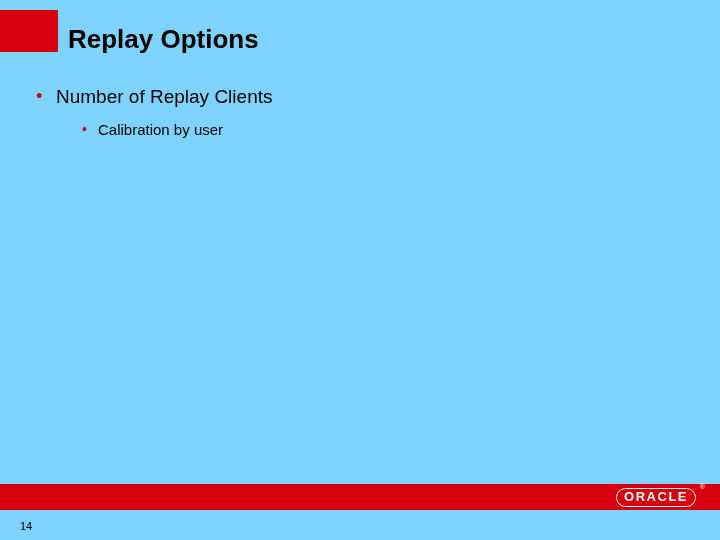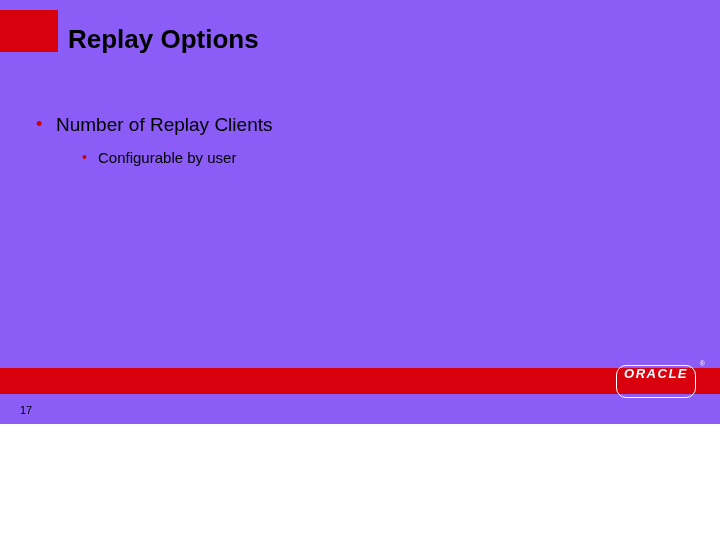--- a/index.html
+++ b/index.html
@@ -1,21 +1,21 @@
 <!DOCTYPE html>
 <html><head>
 <meta charset="utf-8">
 <style>
   * { margin: 0; padding: 0; box-sizing: border-box; }
   html, body { width: 720px; height: 540px; font-family: Arial, Helvetica, sans-serif; background: #fff; }
   .slide {
     position: relative;
     width: 720px;
-    height: 424px;
-    background: #8b5cf6;
+    height: 540px;
+    background: #7dd3fc;
     overflow: hidden;
   }
   .red-block {
     position: absolute;
     top: 10px;
     left: 0;
     width: 58px;
     height: 42px;
     background: #d8000c;
   }
@@ -23,21 +23,21 @@
     position: absolute;
     top: 24px;
     left: 68px;
     font-size: 26px;
     font-weight: bold;
     color: #000;
     font-family: Arial, Helvetica, sans-serif;
   }
   .content {
     position: absolute;
-    top: 112px;
+    top: 84px;
     left: 36px;
     right: 40px;
   }
   .lvl1 {
     list-style: none;
     font-size: 19px;
     color: #000;
     line-height: 1.35;
   }
   .lvl1 > li { position: relative; padding-left: 20px; margin-bottom: 6px; }
@@ -79,24 +79,23 @@
     padding-right: 24px;
   }
   .oracle-logo {
     color: #fff;
     font-family: Arial, Helvetica, sans-serif;
     font-weight: bold;
     font-size: 13px;
     letter-spacing: 1.5px;
     border: 1.5px solid #fff;
     border-radius: 10px;
-    padding: 0px 7px 15px 7px;
+    padding: 0px 7px 1px 7px;
     line-height: 1.25;
     display: inline-block;
-    font-style: italic;
   }
   .logo-wrap { position: relative; }
   .logo-reg {
     position: absolute;
     right: -9px;
     top: -4px;
     color: #fff;
     font-size: 7px;
   }
   .page-num {
@@ -114,28 +113,28 @@
 
   <div class="red-block"></div>
 
   <div class="title">Replay Options</div>
 
   <div class="content">
     <ul class="lvl1">
       <li>
         <span>Number of Replay Clients</span>
         <ul class="lvl2">
-          <li><span>Configurable by user</span></li>
+          <li><span>Calibration by user</span></li>
         </ul>
       </li>
     </ul>
   </div>
 
   <div class="footer-bar">
     <span class="logo-wrap">
       <span class="oracle-logo">ORACLE</span>
       <span class="logo-reg">®</span>
     </span>
   </div>
 
-  <div class="page-num">17</div>
+  <div class="page-num">14</div>
 
 </div>
 
 </body></html>

